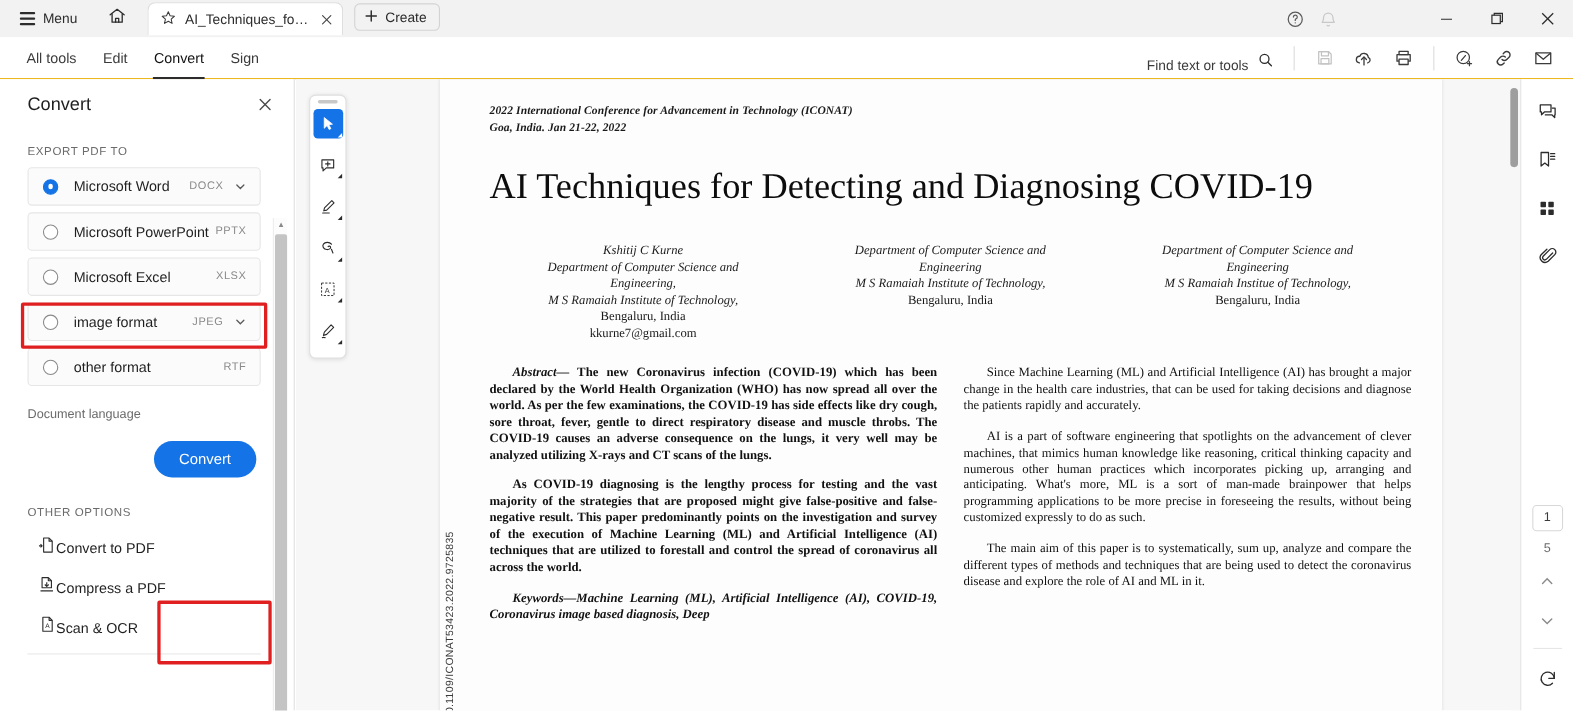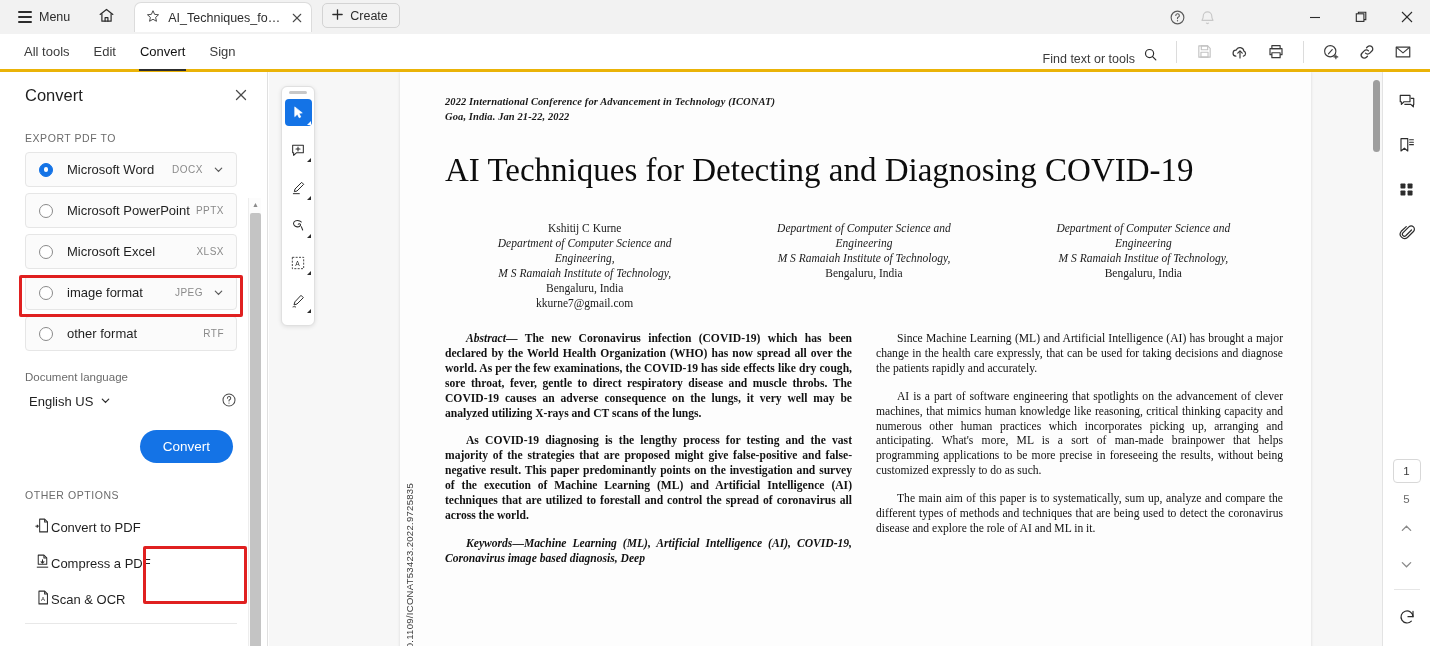--- a/index.html
+++ b/index.html
@@ -59,21 +59,21 @@
     border-radius: 4px; cursor: pointer; color: #5a5a5a;
   }
   .win-btn {
     width: 46px; height: 34px; display: flex; align-items: center; justify-content: center;
     cursor: pointer; color: #2c2c2c;
   }
 
   
   .menubar {
     position: absolute; left: 0; top: 34px; width: 1430px; height: 38px;
-    background: #ffffff; border-bottom: 3px solid #eab308;
+    background: #ffffff; border-bottom: 1px solid #eab308;
     display: flex; align-items: center;
   }
   .menubar-items { display: flex; align-items: center; height: 38px; padding-left: 12px; }
   .mb-item {
     position: relative; height: 38px; padding: 0 12px; display: flex; align-items: center;
     font-size: 13px; color: #3b3b3b; cursor: pointer;
   }
   .mb-item.active { color: #111; font-weight: 400; }
   .mb-item.active::after {
     content: ""; position: absolute; left: 11px; right: 11px; bottom: 0;
@@ -212,21 +212,21 @@
   }
   .doc-title {
     font-family: "Liberation Serif", serif; font-size: 33px; color: #0d0d0d;
     text-align: left; line-height: 41px; margin-top: 26px;
   }
   .authors {
     display: flex; margin-top: 30px; gap: 0px;
   }
   .author { flex: 1; text-align: center; padding: 0 14px; }
   .au-name {
-    font-family: "Liberation Serif", serif; font-size: 11.5px; color: #1a1a1a; line-height: 15px;
+    font-family: "Liberation Serif", serif; font-size: 11.5px; color: #1a1a1a; line-height: 15px; font-style: italic;
   }
   .au-line {
     font-family: "Liberation Serif", serif; font-style: italic; font-size: 11.5px;
     color: #1a1a1a; line-height: 15px;
   }
   .au-plain {
     font-family: "Liberation Serif", serif; font-size: 11.5px; color: #1a1a1a; line-height: 15px;
   }
   .cols { display: flex; margin-top: 21px; gap: 24px; }
   .col { flex: 1; }
@@ -481,37 +481,20 @@
         </span>
       </div>
 
       <div class="opt">
         <span class="radio"></span>
         <span class="opt-label">other format</span>
         <span class="opt-ext">RTF</span>
       </div>
 
       <div class="doclang-label">Document language</div>
-      <div class="doclang-row">
-        <div class="doclang-select">
-          <span>English US</span>
-          <span>
-            <svg width="11" height="11" viewBox="0 0 12 12" fill="none" stroke="#2c2c2c" stroke-width="1.35" stroke-linecap="round">
-                <polyline points="2.5,4.5 6,8 9.5,4.5"></polyline>
-              </svg>
-          </span>
-        </div>
-        <div class="help-icon">
-          <svg width="16" height="16" viewBox="0 0 24 24" fill="none" stroke="#4a4a4a" stroke-width="1.55">
-            <circle cx="12" cy="12" r="9"></circle>
-            <path d="M9.6 9.3a2.5 2.5 0 1 1 3.3 2.4c-.7.3-.9.8-.9 1.5v.3" stroke-linecap="round"></path>
-            <circle cx="12" cy="16.6" r=".85" fill="#4a4a4a" stroke="none"></circle>
-          </svg>
-        </div>
-      </div>
 
       <div class="convert-row">
         <button class="convert-btn">Convert</button>
       </div>
 
       <div class="section-label" style="margin-top:26px">Other options</div>
 
       <div class="other-item">
         <span>
           <svg width="17" height="17" viewBox="0 0 24 24" fill="none" stroke="#2c2c2c" stroke-width="1.45" stroke-linejoin="round">
@@ -589,21 +572,21 @@
           </div>
         </div>
 
         <div class="cols">
           <div class="col">
             <p class="para bold"><span class="lead-i">Abstract—</span><span> The new Coronavirus infection (COVID-19) which has been declared by the World Health Organization (WHO) has now spread all over the world. As per the few examinations, the COVID-19 has side effects like dry cough, sore throat, fever, gentle to direct respiratory disease and muscle throbs. The COVID-19 causes an adverse consequence on the lungs, it very well may be analyzed utilizing X-rays and CT scans of the lungs.</span></p>
             <p class="para bold">As COVID-19 diagnosing is the lengthy process for testing and the vast majority of the strategies that are proposed might give false-positive and false-negative result. This paper predominantly points on the investigation and survey of the execution of Machine Learning (ML) and Artificial Intelligence (AI) techniques that are utilized to forestall and control the spread of coronavirus all across the world.</p>
             <p class="para kw">Keywords—Machine Learning (ML), Artificial Intelligence (AI), COVID-19, Coronavirus image based diagnosis, Deep</p>
           </div>
           <div class="col">
-            <p class="para">Since Machine Learning (ML) and Artificial Intelligence (AI) has brought a major change in the health care expressly, that can be used for taking decisions and diagnose the patients rapidly and accurately.</p>
+            <p class="para">Since Machine Learning (ML) and Artificial Intelligence (AI) has brought a major change in the health care industries, that can be used for taking decisions and diagnose the patients rapidly and accurately.</p>
             <p class="para">AI is a part of software engineering that spotlights on the advancement of clever machines, that mimics human knowledge like reasoning, critical thinking capacity and numerous other human practices which incorporates picking up, arranging and anticipating. What's more, ML is a sort of man-made brainpower that helps programming applications to be more precise in foreseeing the results, without being customized expressly to do as such.</p>
             <p class="para">The main aim of this paper is to systematically, sum up, analyze and compare the different types of methods and techniques that are being used to detect the coronavirus disease and explore the role of AI and ML in it.</p>
           </div>
         </div>
       </div>
       <div class="doi"><span>DOI: 10.1109/ICONAT53423.2022.9725835</span></div>
     </div>
 
     <div class="doc-scrollbar">
       <div class="dsb-thumb"></div>

